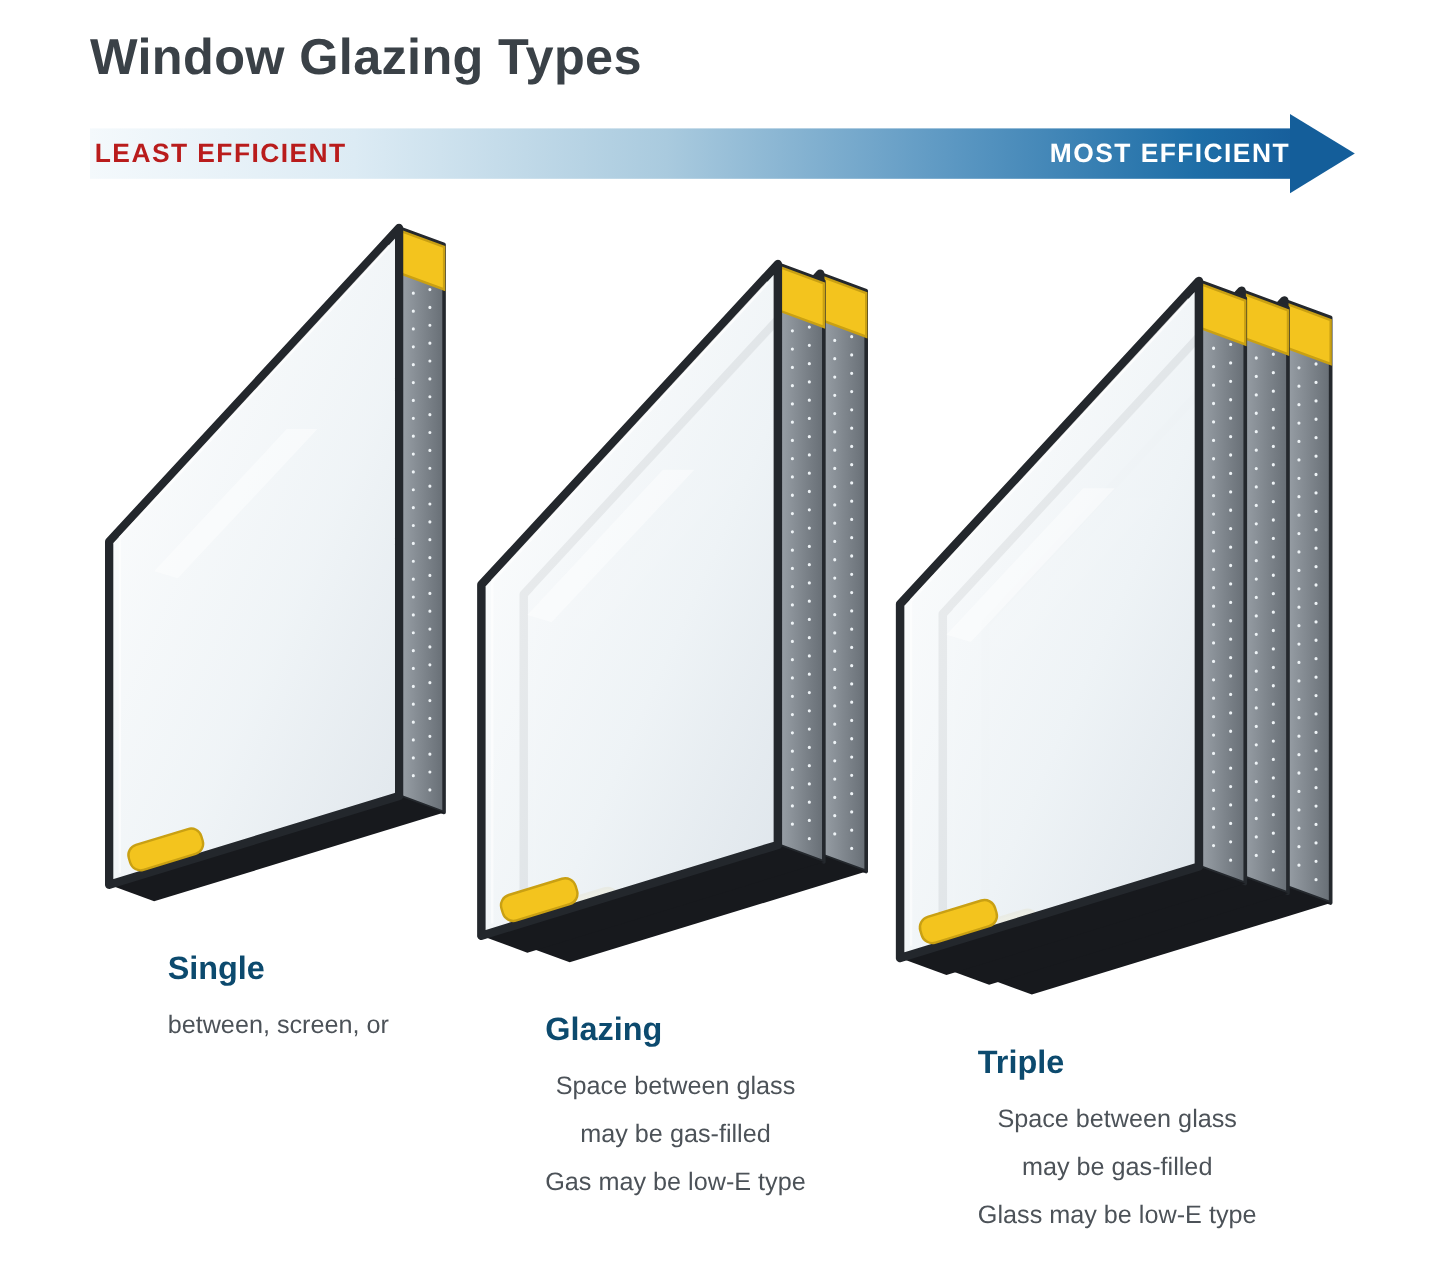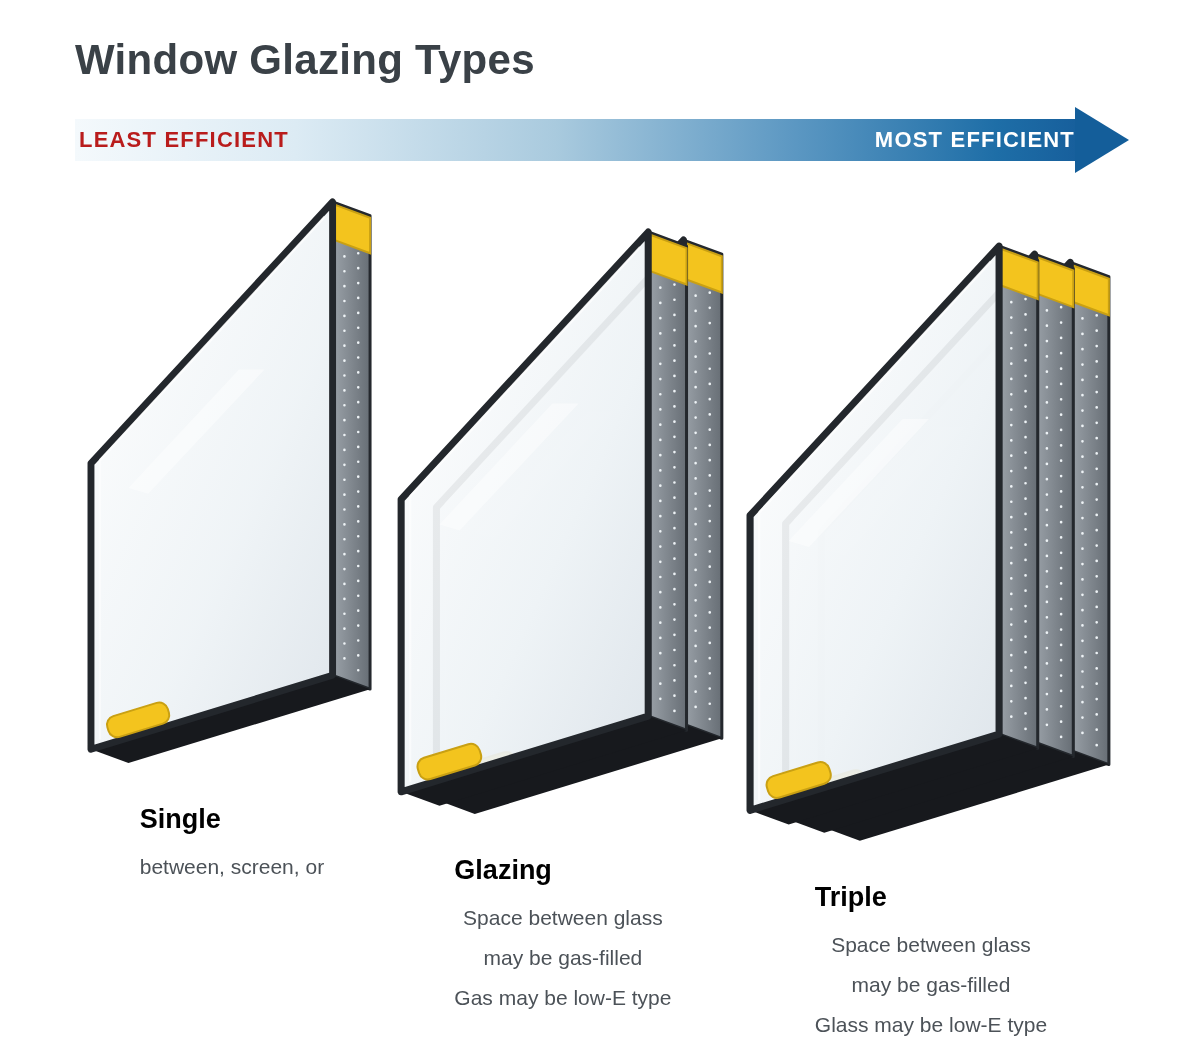--- a/index.html
+++ b/index.html
@@ -2,21 +2,21 @@
 <html><head>
 <meta charset="utf-8">
 <style>
   html, body { margin: 0; padding: 0; background: #ffffff; }
   body { font-family: "Liberation Sans", sans-serif; }
   .page {
     position: relative;
     width: 1200px;
     height: 1061px;
     box-sizing: border-box;
-    padding: 26px 75px 0 75px;
+    padding: 14px 75px 0 75px;
     background: #ffffff;
     overflow: hidden;
   }
   .title {
     margin: 10px 0 30px 0;
     font-size: 42px;
     font-weight: bold;
     color: #3a4147;
     letter-spacing: 0.3px;
   }
@@ -51,21 +51,21 @@
   }
   figure { margin: 0; }
   .col { display: flex; flex-direction: column; align-items: center; }
   .col-single { width: 330px; margin-top: 4px; }
   .col-double { width: 366px; margin-top: 34px; }
   .col-triple { width: 408px; margin-top: 48px; }
   .type-name {
     margin-top: 34px;
     font-size: 27px;
     font-weight: bold;
-    color: #000000;
+    color: #0c4a6e;
   }
   .type-desc {
     margin-top: 12px;
     font-size: 21px;
     color: #4c5258;
     line-height: 1.9;
     text-align: center;
   }
   .glazing { display: block; }
 </style>

